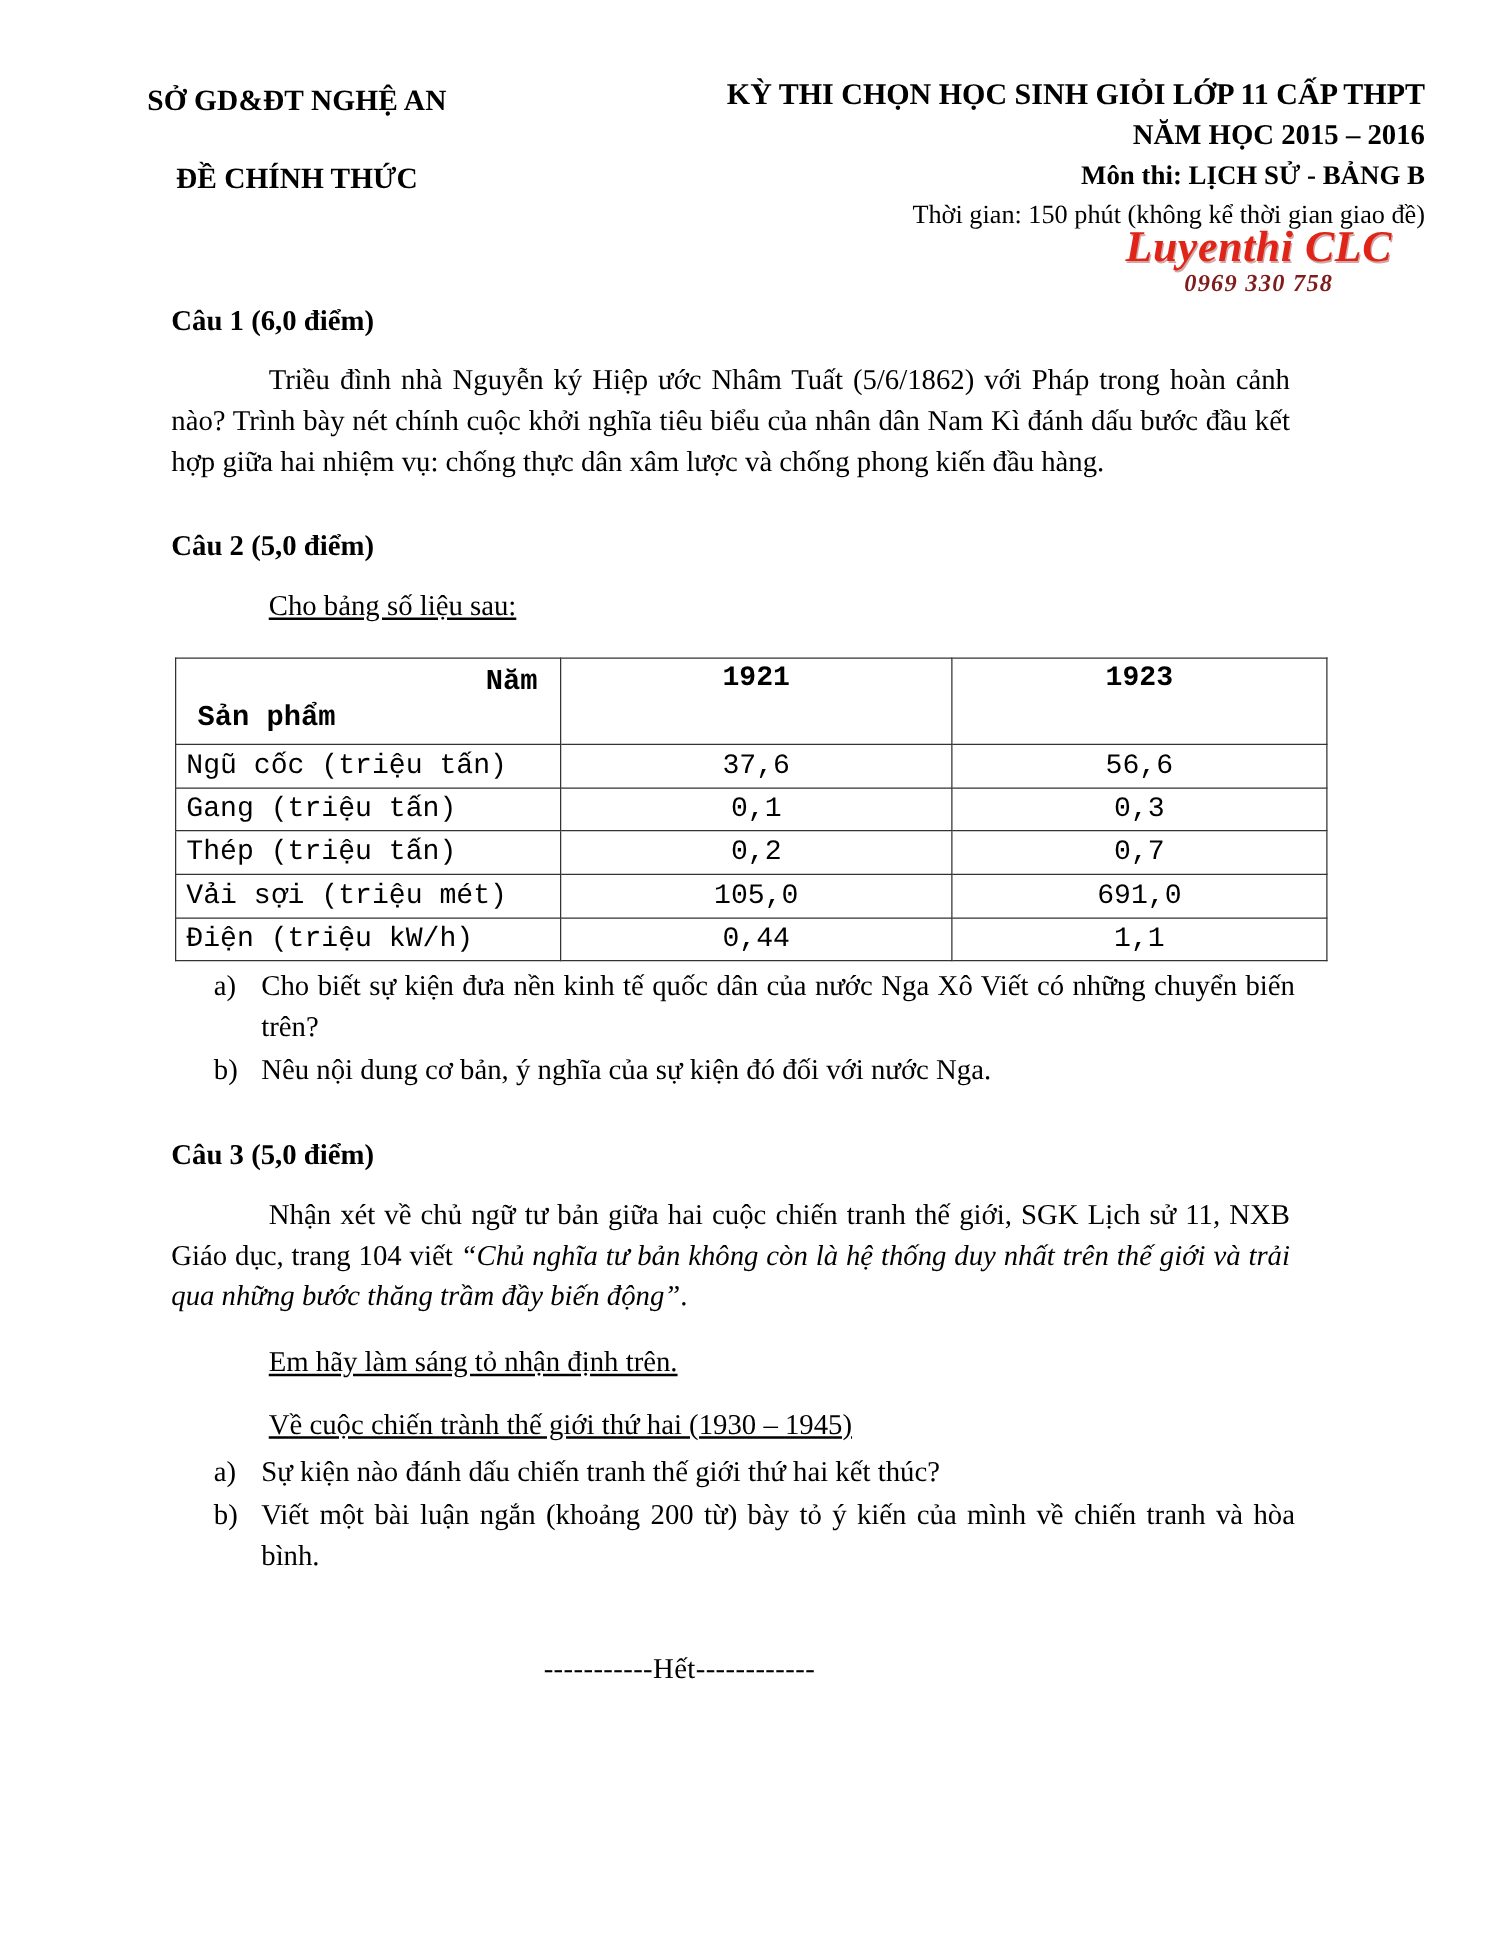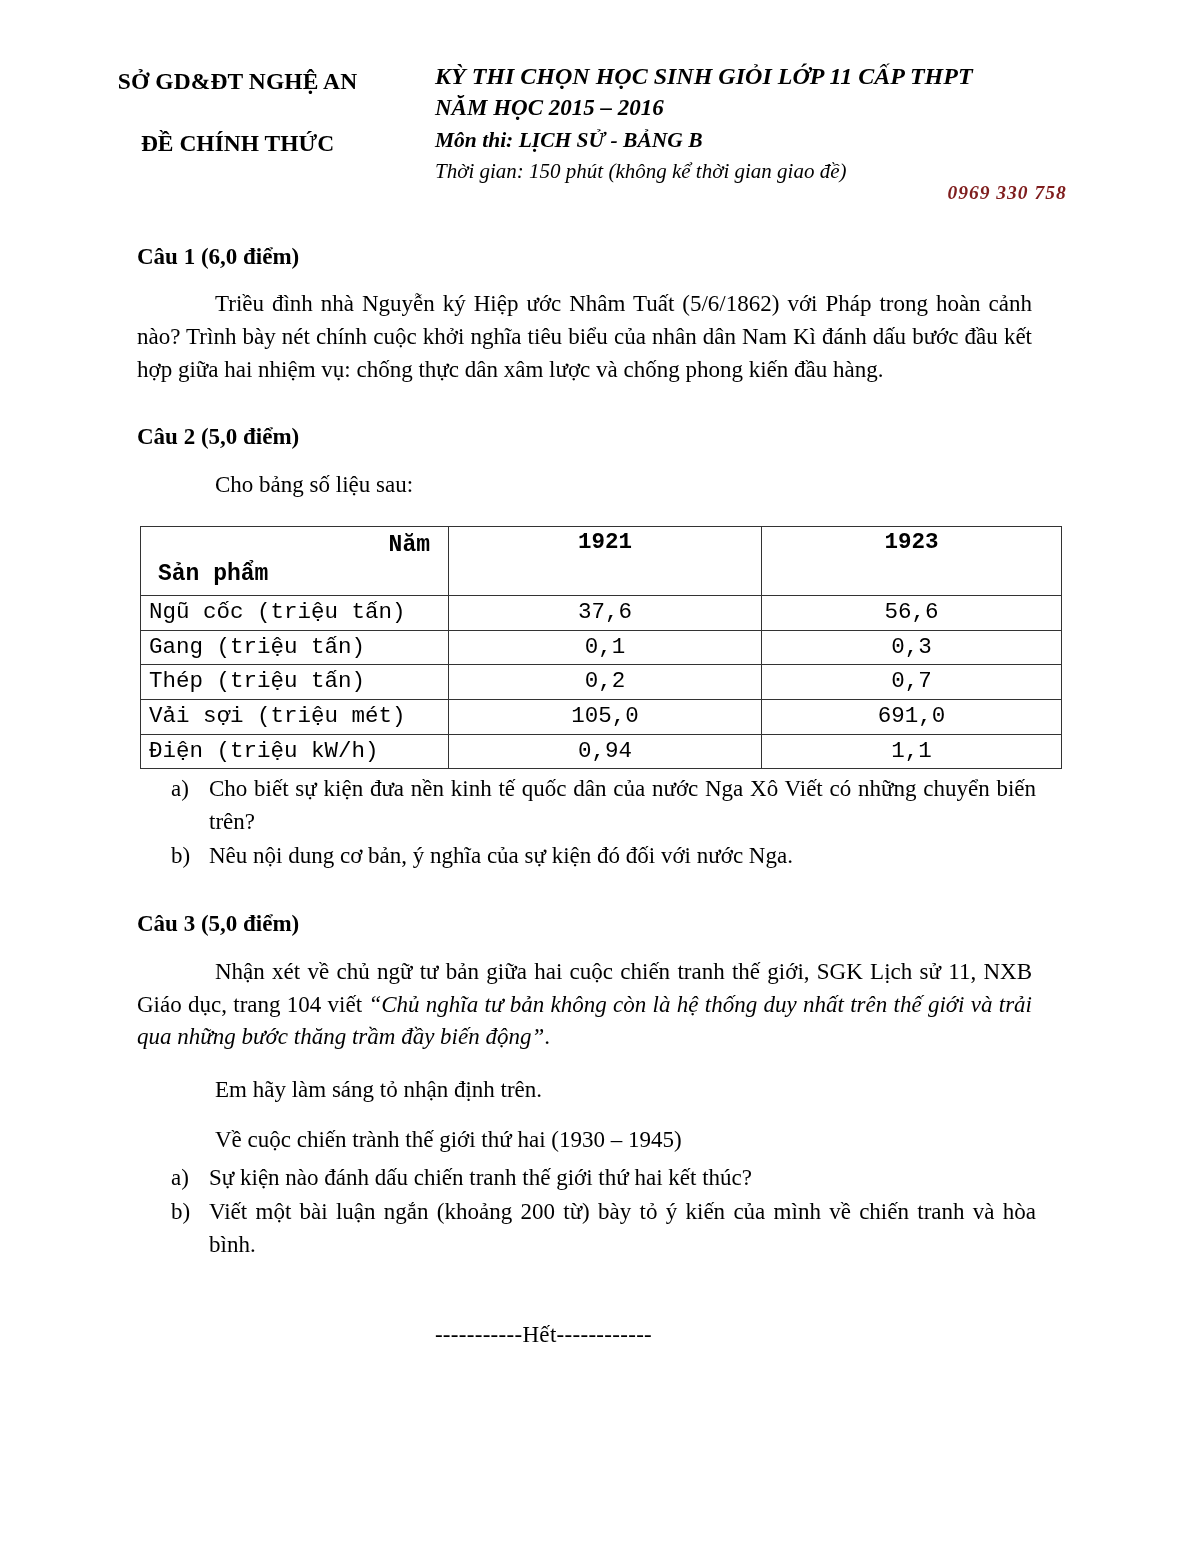--- a/index.html
+++ b/index.html
@@ -49,23 +49,22 @@
     white-space: nowrap;
   }
   .header-left .official {
     font-weight: bold;
     font-size: 23.5px;
     margin-top: 34px;
     white-space: nowrap;
   }
   .header-right {
     flex: 1;
-    text-align: left;
+    text-align: right;
     padding-left: 6px;
-    font-style: italic;
   }
   .header-right .line1 {
     font-weight: bold;
     font-size: 24px;
     line-height: 1.22;
     white-space: nowrap;
   }
   .header-right .line2 {
     font-weight: bold;
     font-size: 23px;
@@ -149,21 +148,21 @@
 
   .para {
     font-size: 23px;
     line-height: 1.42;
     margin: 0;
     text-align: justify;
     text-indent: 78px;
     padding-right: 8px;
   }
   .para.first { margin-top: 17px; }
-  .para.indent-only { text-align: left; }
+  .para.indent-only { text-align: left; text-decoration: underline; }
   .para.gap { margin-top: 20px; }
 
   .para em {
     font-style: italic;
   }
 
   
   .table-wrap {
     margin-top: 24px;
     padding-right: 5px;
@@ -270,20 +269,21 @@
     <div class="header-right">
       <div class="line1">KỲ THI CHỌN HỌC SINH GIỎI LỚP 11 CẤP THPT</div>
       <div class="line2">NĂM HỌC 2015 – 2016</div>
       <div class="line3">Môn thi: LỊCH SỬ - BẢNG B</div>
       <div class="line4">Thời gian: 150 phút (không kể thời gian giao đề)</div>
     </div>
   </div>
 
   <div class="brand-ghost">&nbsp;</div>
   <div class="brand-logo">
+    <div class="brand-name">Luyenthi CLC</div>
     <div class="brand-phone">0969 330 758</div>
   </div>
 
   <div class="content">
 
     <div class="q-heading c1">Câu 1 (6,0 điểm)</div>
     <p class="para first">Triều đình nhà Nguyễn ký Hiệp ước Nhâm Tuất (5/6/1862) với Pháp trong hoàn cảnh nào? Trình bày nét chính cuộc khởi nghĩa tiêu biểu của nhân dân Nam Kì đánh dấu bước đầu kết hợp giữa hai nhiệm vụ: chống thực dân xâm lược và chống phong kiến đầu hàng.</p>
 
     <div class="q-heading c2">Câu 2 (5,0 điểm)</div>
     <p class="para first indent-only">Cho bảng số liệu sau:</p>
@@ -321,21 +321,21 @@
             <td class="row-val">0,2</td>
             <td class="row-val">0,7</td>
           </tr>
           <tr>
             <td class="row-label">Vải sợi (triệu mét)</td>
             <td class="row-val">105,0</td>
             <td class="row-val">691,0</td>
           </tr>
           <tr>
             <td class="row-label">Điện (triệu kW/h)</td>
-            <td class="row-val">0,94</td>
+            <td class="row-val">0,44</td>
             <td class="row-val">1,1</td>
           </tr>
         </tbody>
       </table>
     </div>
 
     <ul class="sub-list tight">
       <li>
         <span class="marker">a)</span>
         <span>Cho biết sự kiện đưa nền kinh tế quốc dân của nước Nga Xô Viết có những chuyển biến trên?</span>

